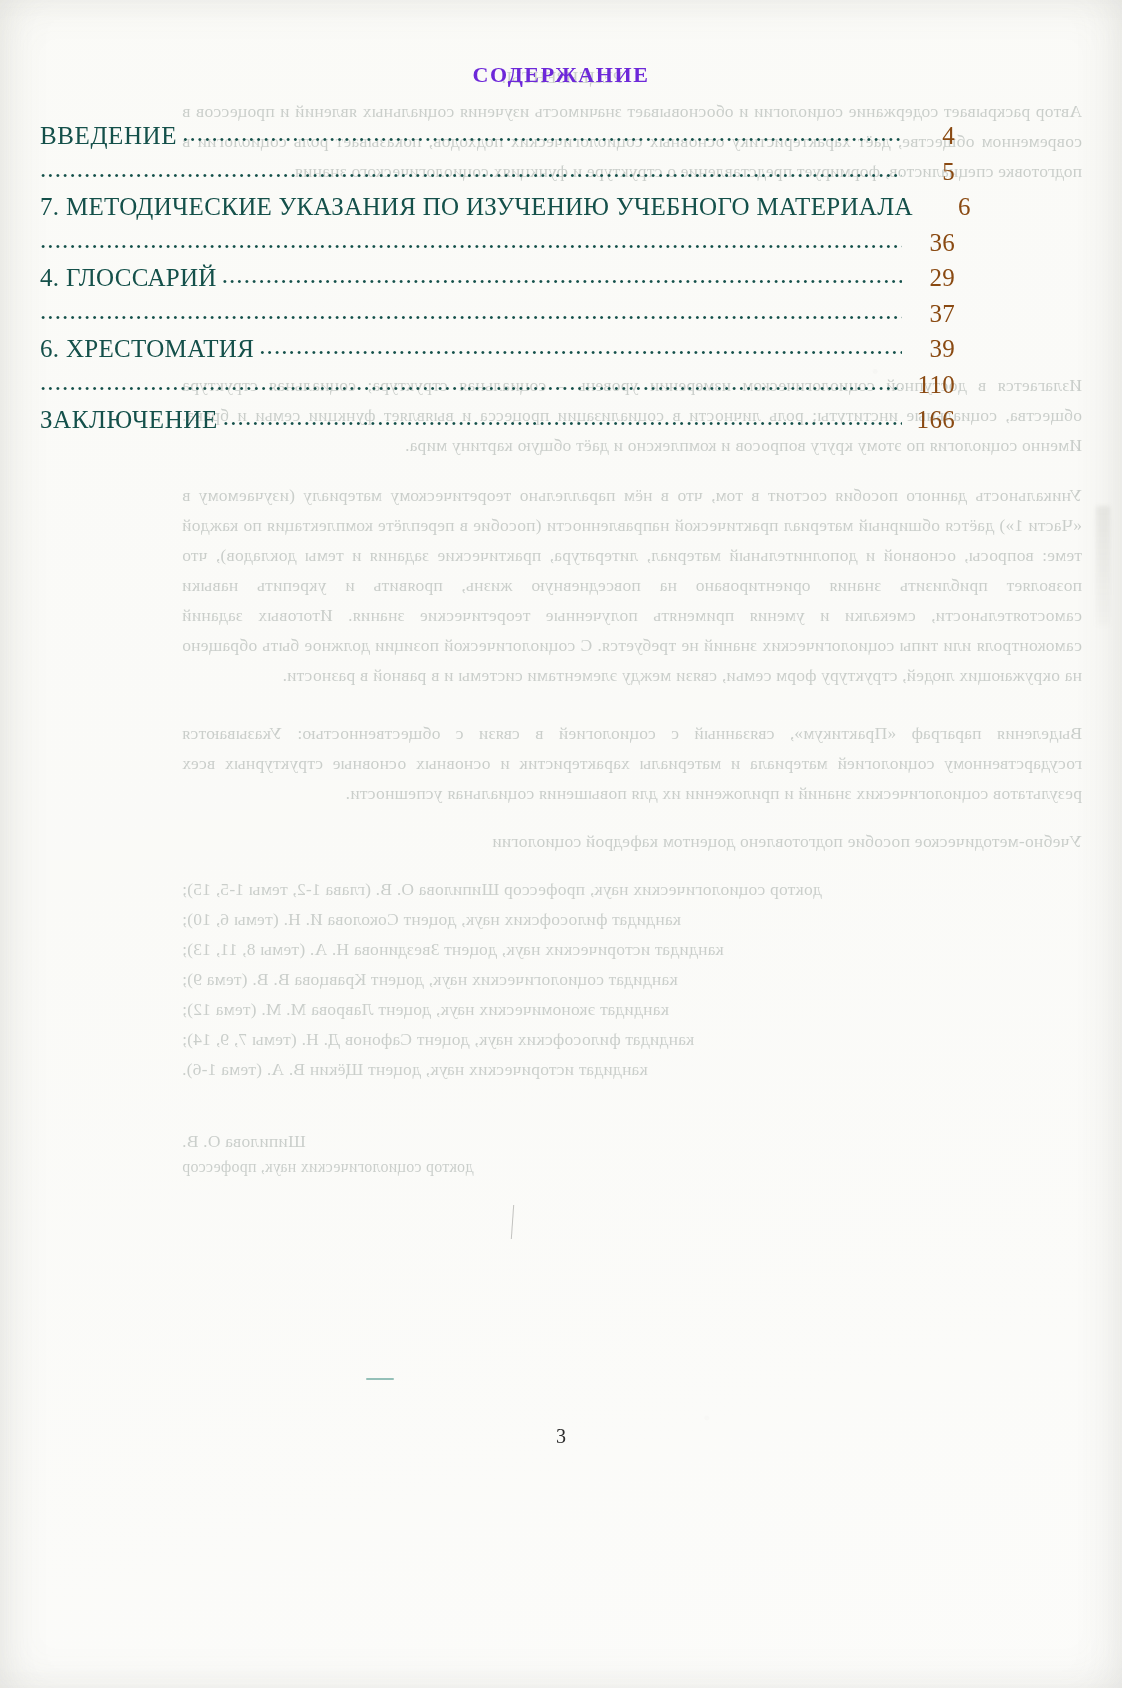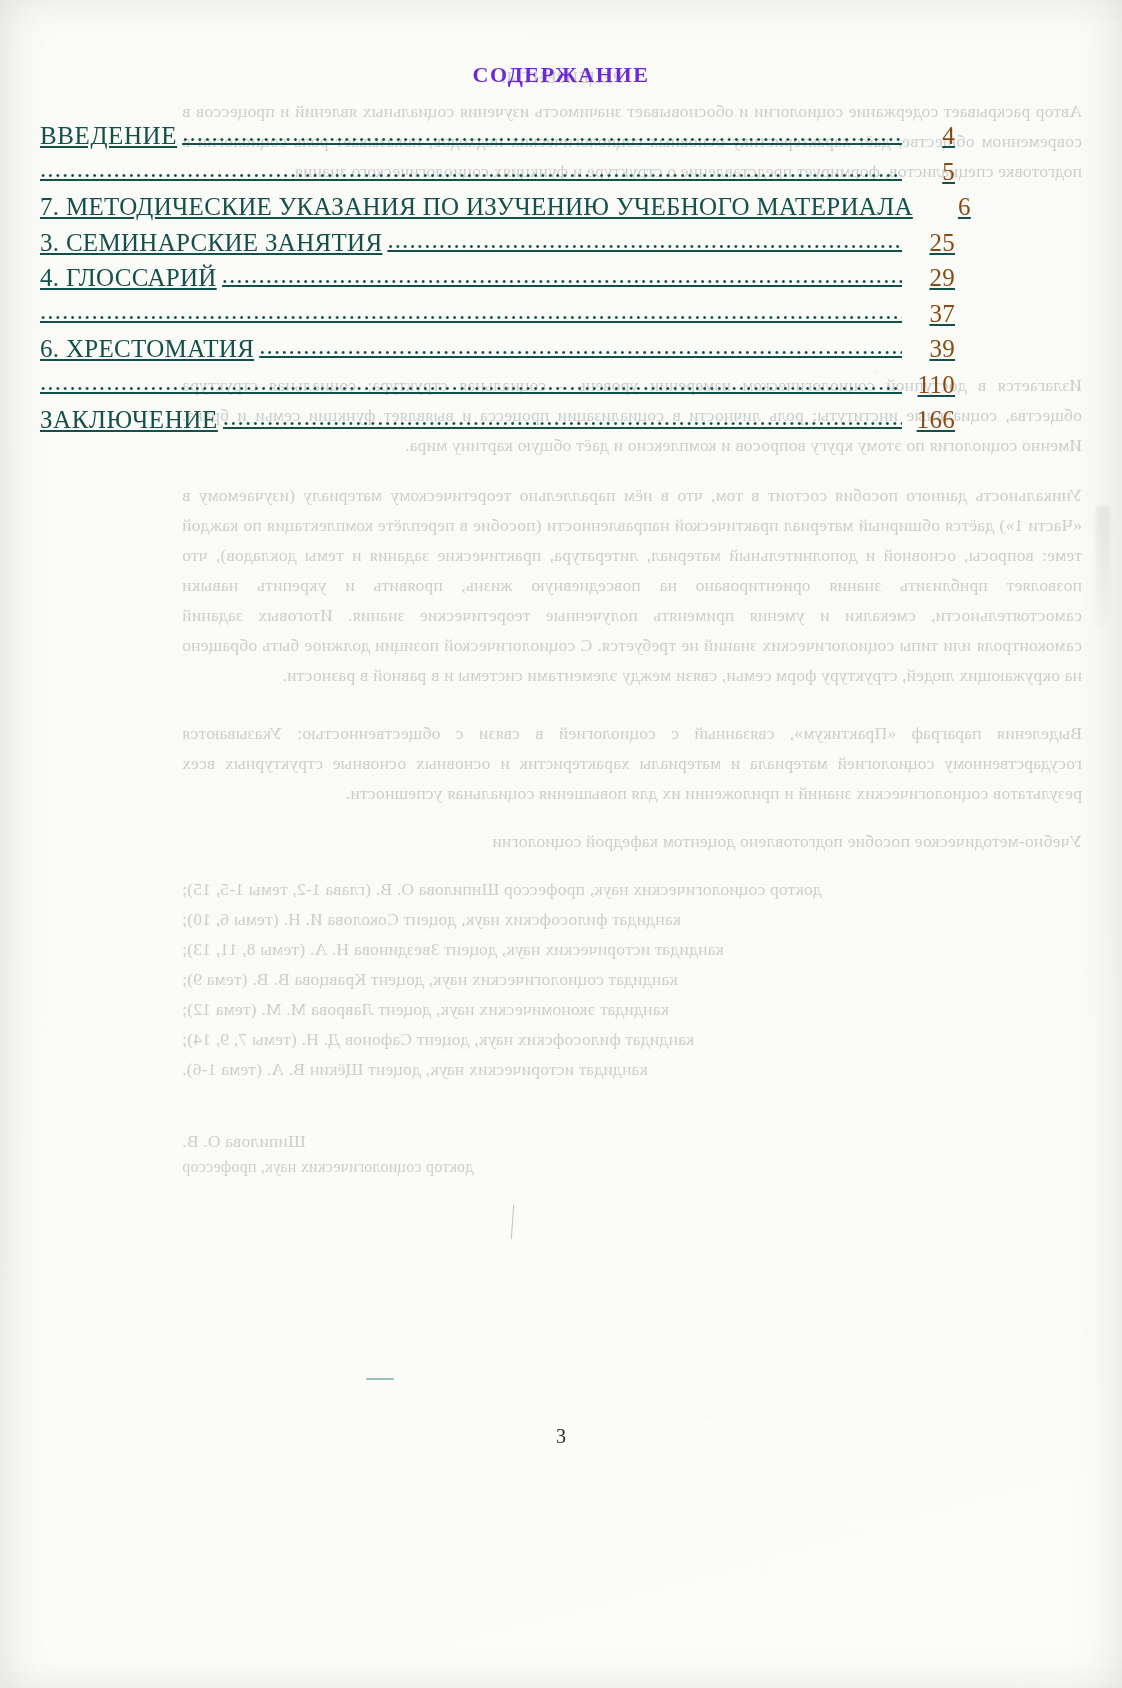--- a/index.html
+++ b/index.html
@@ -86,21 +86,20 @@
     top: 118px;
     width: 915px;
   }
   .toc-row {
     display: flex;
     font-size: 25px;
     line-height: 35.5px;
     color: #14504a;
     letter-spacing: 0.3px;
     white-space: nowrap;
-    text-decoration: underline;
   }
   .toc-label {
     flex: 0 0 auto;
     padding-right: 5px;
   }
   .toc-dots {
     flex: 1 1 auto;
     overflow: hidden;
     white-space: nowrap;
     color: #14504a;
@@ -202,23 +201,22 @@
       <span class="toc-page">5</span>
     </div>
 
     <div class="toc-row">
       <span class="toc-label">7. МЕТОДИЧЕСКИЕ УКАЗАНИЯ ПО ИЗУЧЕНИЮ УЧЕБНОГО МАТЕРИАЛА</span>
       <span class="toc-dots">............................................................................................................................................................</span>
       <span class="toc-page">6</span>
     </div>
 
     <div class="toc-row">
-      <span class="toc-label">3. СЕМИНАРСКИЕ ЗАНЯТИЯ</span>
-      <span class="toc-dots">............................................................................................................................................................</span>
-      <span class="toc-page">25</span>
+      <span class="toc-dots">............................................................................................................................................................</span>
+      <span class="toc-page">36</span>
     </div>
 
     <div class="toc-row">
       <span class="toc-label">4. ГЛОССАРИЙ</span>
       <span class="toc-dots">............................................................................................................................................................</span>
       <span class="toc-page">29</span>
     </div>
 
     <div class="toc-row">
       <span class="toc-dots">............................................................................................................................................................</span>

